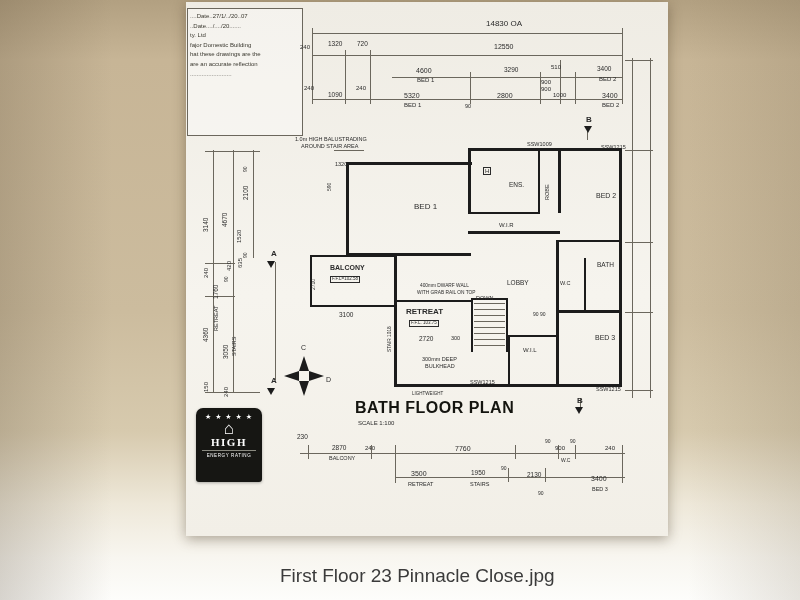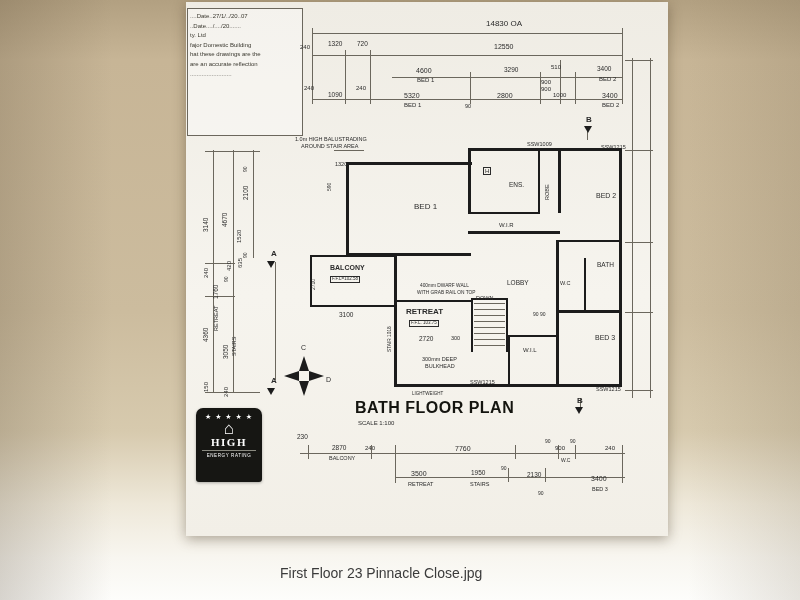--- a/index.html
+++ b/index.html
@@ -28,21 +28,21 @@
   #fan-w{left:0;top:15px;border-top:5px solid transparent;border-bottom:5px solid transparent;border-right:15px solid #1c1c1c;}
   #fan-e{left:25px;top:15px;border-top:5px solid transparent;border-bottom:5px solid transparent;border-left:15px solid #1c1c1c;}
   #plan-title{position:absolute;left:355px;top:399px;font-size:16px;font-weight:bold;letter-spacing:.5px;color:#14140f;}
   #plan-scale{position:absolute;left:358px;top:420px;font-size:6px;color:#2b2b2b;}
   #logo{position:absolute;left:196px;top:408px;width:66px;height:74px;background:#161613;
     border-radius:7px 7px 3px 3px;text-align:center;color:#fff;box-shadow:0 1px 3px rgba(0,0,0,.3);}
   #logo-stars{font-size:7px;letter-spacing:1px;margin-top:5px;}
   #logo-house{font-size:17px;line-height:15px;}
   #logo-title{font-family:"Liberation Serif",serif;font-size:11px;font-weight:bold;letter-spacing:1.5px;}
   #logo-sub{font-size:4.5px;letter-spacing:.6px;margin:2px auto 0;border-top:1px solid #8a8a80;padding-top:2px;width:82%;}
-  #caption{position:absolute;left:280px;top:565px;font-size:14px;color:#3b3b3b;}
+  #caption{position:absolute;left:280px;top:565px;font-size:19px;color:#3b3b3b;}
 </style>
 </head>
 <body>
 
 <div id="vignette"></div>
 
 <div id="paper"></div>
 
 <div id="title-block">
   <div class="tb-line">....Date..27/1/../20..07</div>

